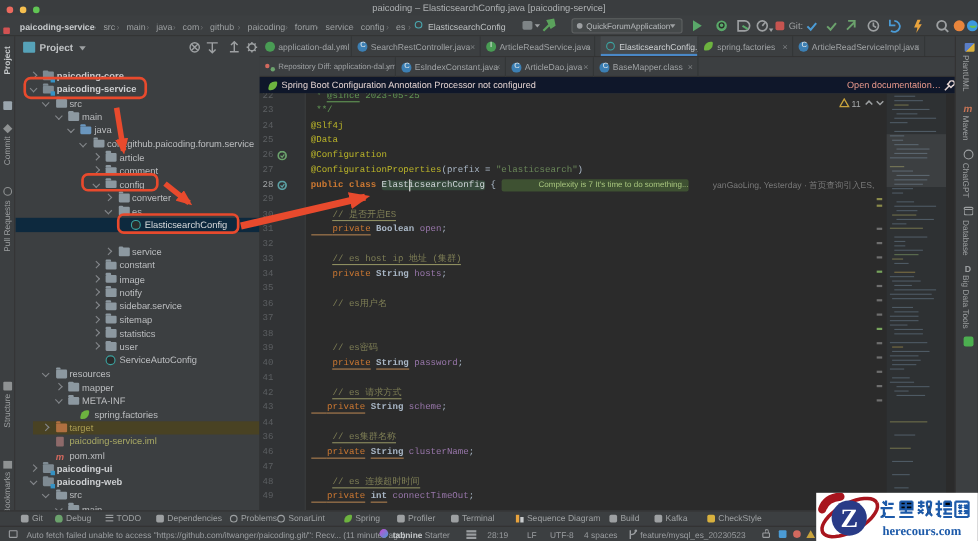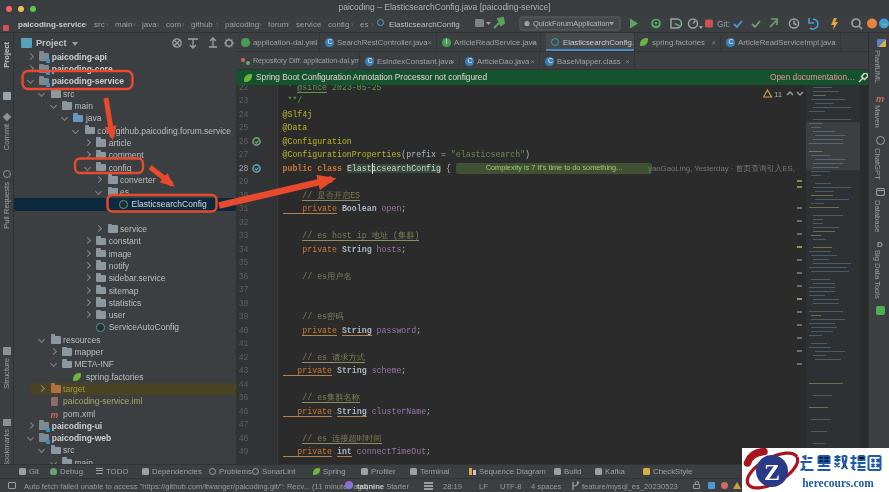--- a/index.html
+++ b/index.html
@@ -27,21 +27,21 @@
 .b{font-weight:bold}
 .modbadge{position:absolute;width:4px;height:4px;background:#3592C4;bottom:-1px;right:-1.5px}
 .cicon{position:absolute;top:2px;width:8.5px;height:8.5px;border-radius:50%}
 
 #tabs1{left:236px;top:33px;width:653px;height:19px;background:#3C3F41;border-bottom:1px solid #323232}
 #tabs2{left:236px;top:52px;width:653px;height:18px;background:#3C3F41;border-bottom:1px solid #323232}
 .tab{position:absolute;top:0;height:18px;font-size:7.8px;color:#9FA2A4;white-space:nowrap;border-right:1px solid #333637;overflow:hidden}
 .tab .tx{position:absolute;top:5px}
 .tab .cl{position:absolute;top:5px;color:#7F8284;font-size:8px}
 
-#banner{left:236px;top:70px;width:653px;height:15px;background:#14532d;color:#E3D3D1;font-size:8.3px;line-height:15px}
+#banner{left:236px;top:70px;width:653px;height:15px;background:#0f172a;color:#E3D3D1;font-size:8.3px;line-height:15px}
 
 #editor{left:236px;top:85px;width:653px;height:379px;background:#2B2B2B;overflow:hidden}
 #gutter{position:absolute;left:0;top:-5px;width:42px;height:390px;background:#313335;border-right:1px solid #3A3C3E}
 .ln{position:absolute;left:0;width:12.5px;text-align:right;font-family:"Liberation Mono",monospace;font-size:8.2px;color:#606366;height:13.5px;line-height:13.5px}
 .cline{position:absolute;left:46.5px;font-family:"Liberation Mono",monospace;font-size:8.25px;height:13.5px;line-height:13.5px;white-space:pre;color:#A9B7C6}
 .kw{color:#CC7832}.ann{color:#BBB529}.str{color:#6A8759}.com{color:#7E7E55}.doc{color:#629755}.fld{color:#9876AA}
 .u{border-bottom:1px solid #8E8E60}
 .uk{border-bottom:1px solid #B08050}
 
 #minimap{position:absolute;left:570px;top:0;width:54px;height:379px;background:#2E3133}
@@ -140,26 +140,20 @@
 <div class="abs" style="left:58px;top:9px;width:0;height:0;border-left:3.5px solid transparent;border-right:3.5px solid transparent;border-top:4px solid #9DA0A2"></div>
 <svg class="abs" style="left:140px;top:4px" width="92" height="12" viewBox="0 0 80 12" fill="none" stroke="#9DA0A2" stroke-width="1.3">
 <circle cx="17" cy="6" r="4.2"></circle>
         <path d="M14 3l6 6M20 3l-6 6"></path>
 <path d="M28 2h10M33 2v8M30 8l3 3 3-3"></path>
         <path d="M53 2v8M50 4l3-3 3 3M49 10h8"></path>
 <circle cx="69" cy="6" r="3.2"></circle>
         <path d="M69 1.2v2M69 8.8v2M64.2 6h2M71.8 6h2M65.6 2.6l1.4 1.4M71 8l1.4 1.4M72.4 2.6L71 4M67 8l-1.4 1.4"></path>
 <path d="M84 6h8" stroke-width="1.6"></path>
       </svg>
-<div class="trow" style="top:17.8px">
-<span class="chev r" style="left:13.7px"></span>
-<span class="fold" style="left:25.2px;background:#7E8A92"></span>
-        <span class="modbadge" style="left:32.2px;top:8px"></span>
-<span class="tt b" style="left:37.7px;color:#CDCFD1">paicoding-api</span>
-</div>
 <div class="trow" style="top:30.1px">
 <span class="chev r" style="left:13.7px"></span>
 <span class="fold" style="left:25.2px;background:#7E8A92"></span>
         <span class="modbadge" style="left:32.2px;top:8px"></span>
 <span class="tt b" style="left:37.7px;color:#CDCFD1">paicoding-core</span>
 </div>
 <div class="trow" style="top:42.4px">
 <span class="chev d" style="left:13.7px"></span>
 <span class="fold" style="left:25.2px;background:#7E8A92"></span>
         <span class="modbadge" style="left:32.2px;top:8px"></span>
@@ -439,21 +433,21 @@
 <div class="cline" style="top:184.75px">&nbsp;&nbsp;&nbsp;&nbsp;<span class="com">// es用户名</span></div>
 <div class="cline" style="top:225.25px">&nbsp;&nbsp;&nbsp;&nbsp;<span class="com">// es密码</span></div>
 <div class="cline" style="top:238.75px">&nbsp;&nbsp;&nbsp;&nbsp;<span class="kw uk">private</span> <span class="b uk">String</span> <span class="fld">password</span>;</div>
 <div class="cline" style="top:265.75px">&nbsp;&nbsp;&nbsp;&nbsp;<span class="com u">// es 请求方式</span></div>
 <div class="cline" style="top:279.25px"><span class="uk" style="color:#2B2B2B">&nbsp;&nbsp;&nbsp;</span><span class="kw uk">private</span> <span class="b">String</span> <span class="fld">scheme</span>;</div>
 <div class="cline" style="top:306.25px">&nbsp;&nbsp;&nbsp;&nbsp;<span class="com u">// es集群名称</span></div>
 <div class="cline" style="top:319.75px"><span class="uk" style="color:#2B2B2B">&nbsp;&nbsp;&nbsp;</span><span class="kw uk">private</span> <span class="b uk">String</span> <span class="fld">clusterName</span>;</div>
 <div class="cline" style="top:346.75px">&nbsp;&nbsp;&nbsp;&nbsp;<span class="com u">// es 连接超时时间</span></div>
 <div class="cline" style="top:360.25px"><span class="uk" style="color:#2B2B2B">&nbsp;&nbsp;&nbsp;</span><span class="kw uk">private</span> <span class="b uk">int</span> <span class="fld">connectTimeOut</span>;</div>
 <div class="abs" style="left:136px;top:78.0px;width:1.3px;height:11px;background:#E8E8E8"></div>
-<div class="abs" style="left:220px;top:78.2px;width:196px;height:10.8px;background:#3E5132;border-radius:2px;color:#A8C67E;font-size:7.3px;line-height:10.8px;text-align:center;white-space:nowrap;overflow:hidden">Complexity is 7 It's time to do something...</div>
+<div class="abs" style="left:220px;top:78.2px;width:170px;height:10.8px;background:#3E5132;border-radius:2px;color:#A8C67E;font-size:7.3px;line-height:10.8px;text-align:right;white-space:nowrap;overflow:hidden">Complexity is 7 It's time to do something...</div>
 <div class="abs" style="left:412px;top:78.0px;width:147px;overflow:hidden;color:#787878;font-size:7.8px;line-height:11px;white-space:nowrap">yanGaoLing, Yesterday · 首页查询引入ES, 调整首页查询</div>
 <svg class="abs" style="left:527px;top:4px" width="42" height="10" viewBox="0 0 42 10">
 <path d="M4.5 1l4 7h-8z" fill="none" stroke="#C8A33C" stroke-width="1.2"></path>
 <text x="11" y="8" font-size="8" fill="#A8ABAD" font-family="Liberation Sans">11</text>
 <path d="M24 6l3-3 3 3" stroke="#9DA0A2" stroke-width="1.4" fill="none"></path>
 <path d="M34 3l3 3 3-3" stroke="#9DA0A2" stroke-width="1.4" fill="none"></path>
       </svg>
 <div class="abs" style="left:561px;top:95px;width:5px;height:2px;background:#8A8A4A"></div>
 <div class="abs" style="left:561px;top:101px;width:5px;height:2px;background:#8A8A4A"></div>
 <div class="abs" style="left:561px;top:122px;width:5px;height:2px;background:#6E6E6E"></div>

